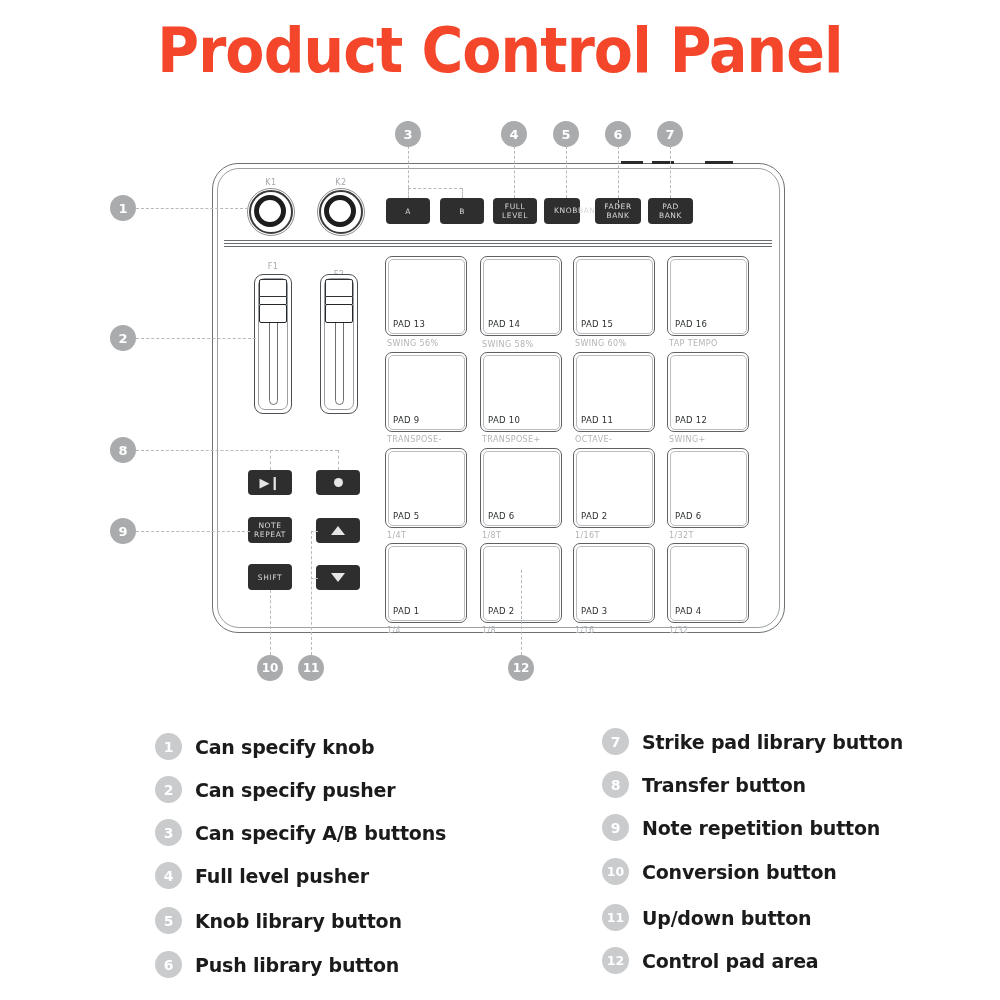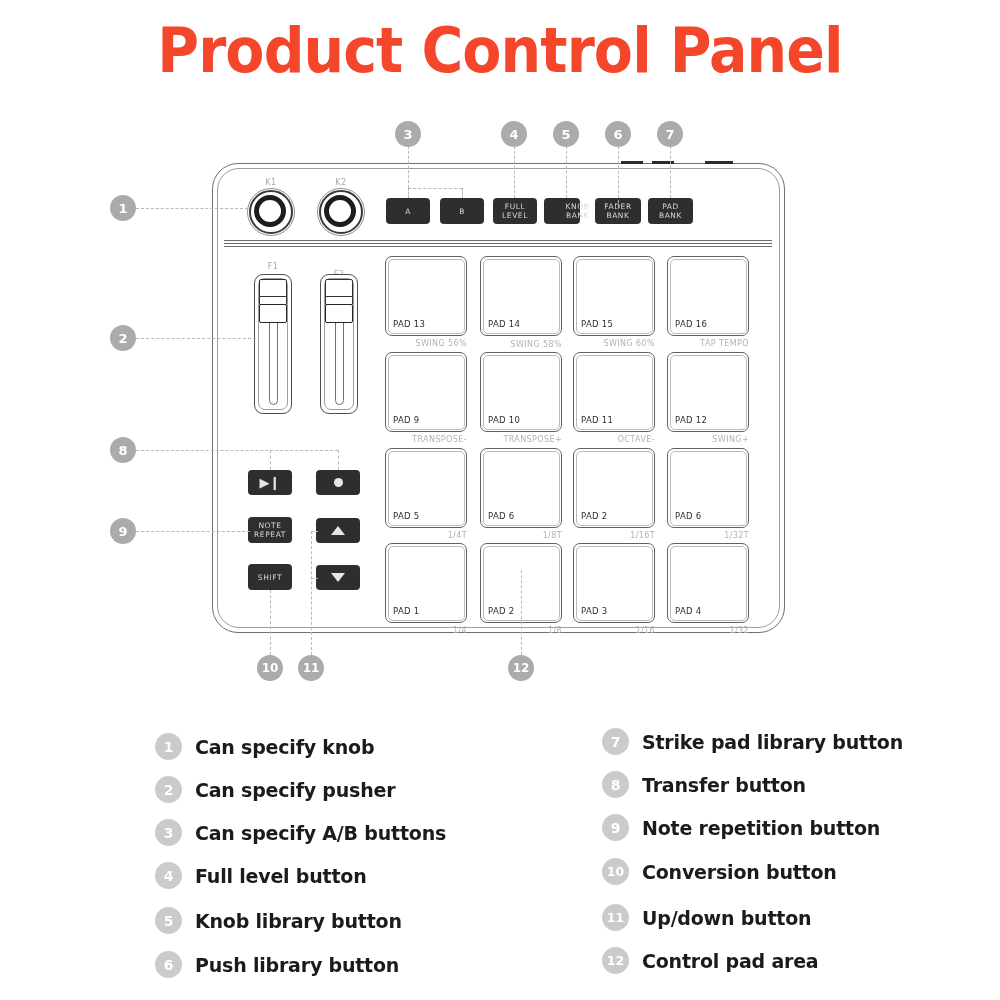--- a/index.html
+++ b/index.html
@@ -242,21 +242,20 @@
     font-size: 8.5px;
     color: #2c2f31;
     letter-spacing: 0.3px;
     z-index: 2;
   }
   .pad-sub {
     position: absolute;
     font-size: 8px;
     color: #b0b3b6;
     letter-spacing: 0.4px;
-    text-align: right;
   }
 
   
   .callout {
     position: absolute;
     width: 26px; height: 26px;
     border-radius: 50%;
     background: #a9abad;
     color: #ffffff;
     font-size: 13px;
@@ -342,21 +341,21 @@
   <div class="btn" style="left:386px; top:198px; width:44px; height:26px;">
     <span>A</span>
   </div>
   <div class="btn" style="left:440px; top:198px; width:44px; height:26px;">
     <span>B</span>
   </div>
   <div class="btn two-line" style="left:493px; top:198px; width:44px; height:26px; flex-direction:column;">
     <span>FULL</span>
     <span>LEVEL</span>
   </div>
-  <div class="btn two-line" style="left:544px; top:198px; width:36px; height:26px; flex-direction:column;padding-left:32px;">
+  <div class="btn two-line" style="left:544px; top:198px; width:36px; height:26px; padding-left:32px;">
     <span>KNOB</span>
     <span>BANK</span>
   </div>
   <div class="btn two-line" style="left:595px; top:198px; width:46px; height:26px; flex-direction:column;">
     <span>FADER</span>
     <span>BANK</span>
   </div>
   <div class="btn two-line" style="left:648px; top:198px; width:45px; height:26px; flex-direction:column;">
     <span>PAD</span>
     <span>BANK</span>
@@ -560,21 +559,21 @@
     <div class="legend-item" style="top:76px;">
       <span class="legend-badge">2</span>
       <span class="legend-text">Can specify pusher</span>
     </div>
     <div class="legend-item" style="top:119px;">
       <span class="legend-badge">3</span>
       <span class="legend-text">Can specify A/B buttons</span>
     </div>
     <div class="legend-item" style="top:162px;">
       <span class="legend-badge">4</span>
-      <span class="legend-text">Full level button</span>
+      <span class="legend-text">Full level pusher</span>
     </div>
     <div class="legend-item" style="top:207px;">
       <span class="legend-badge">5</span>
       <span class="legend-text">Knob library button</span>
     </div>
     <div class="legend-item" style="top:251px;">
       <span class="legend-badge">6</span>
       <span class="legend-text">Push library button</span>
     </div>
   </div>

